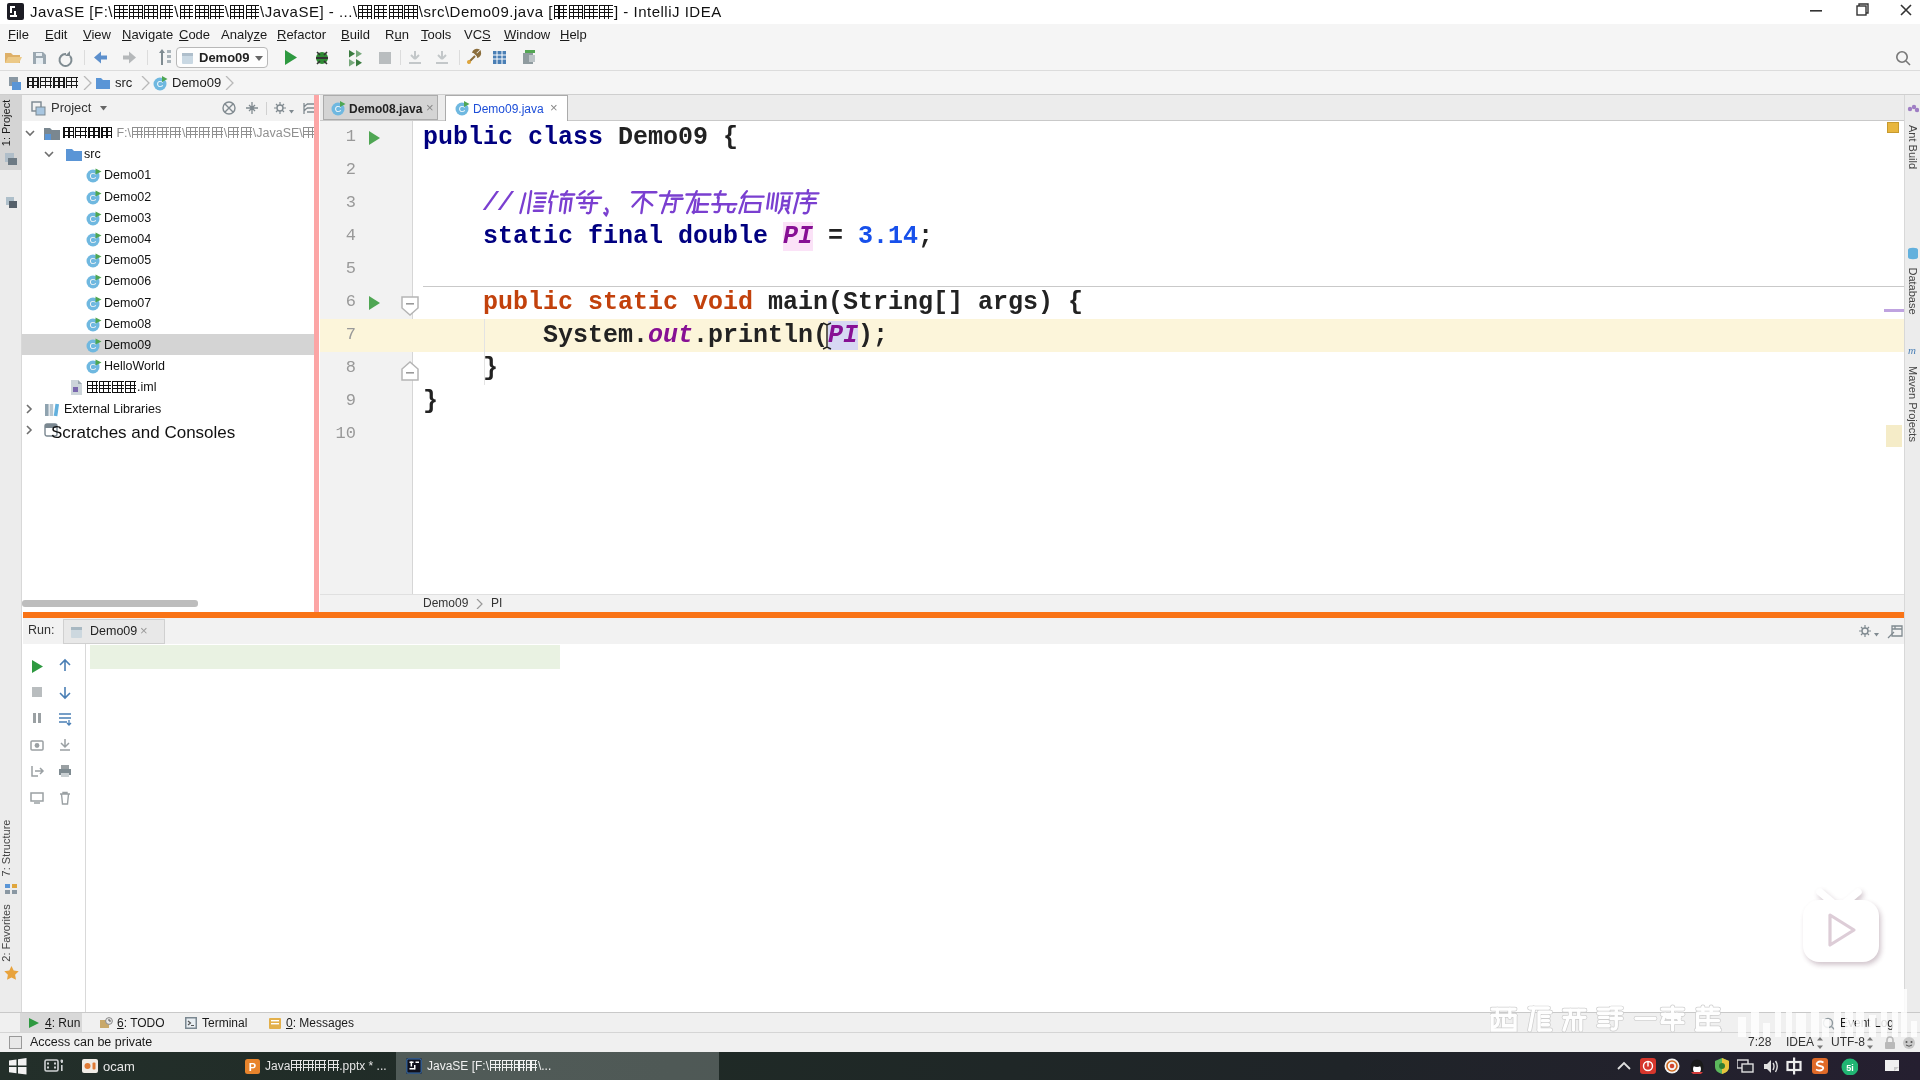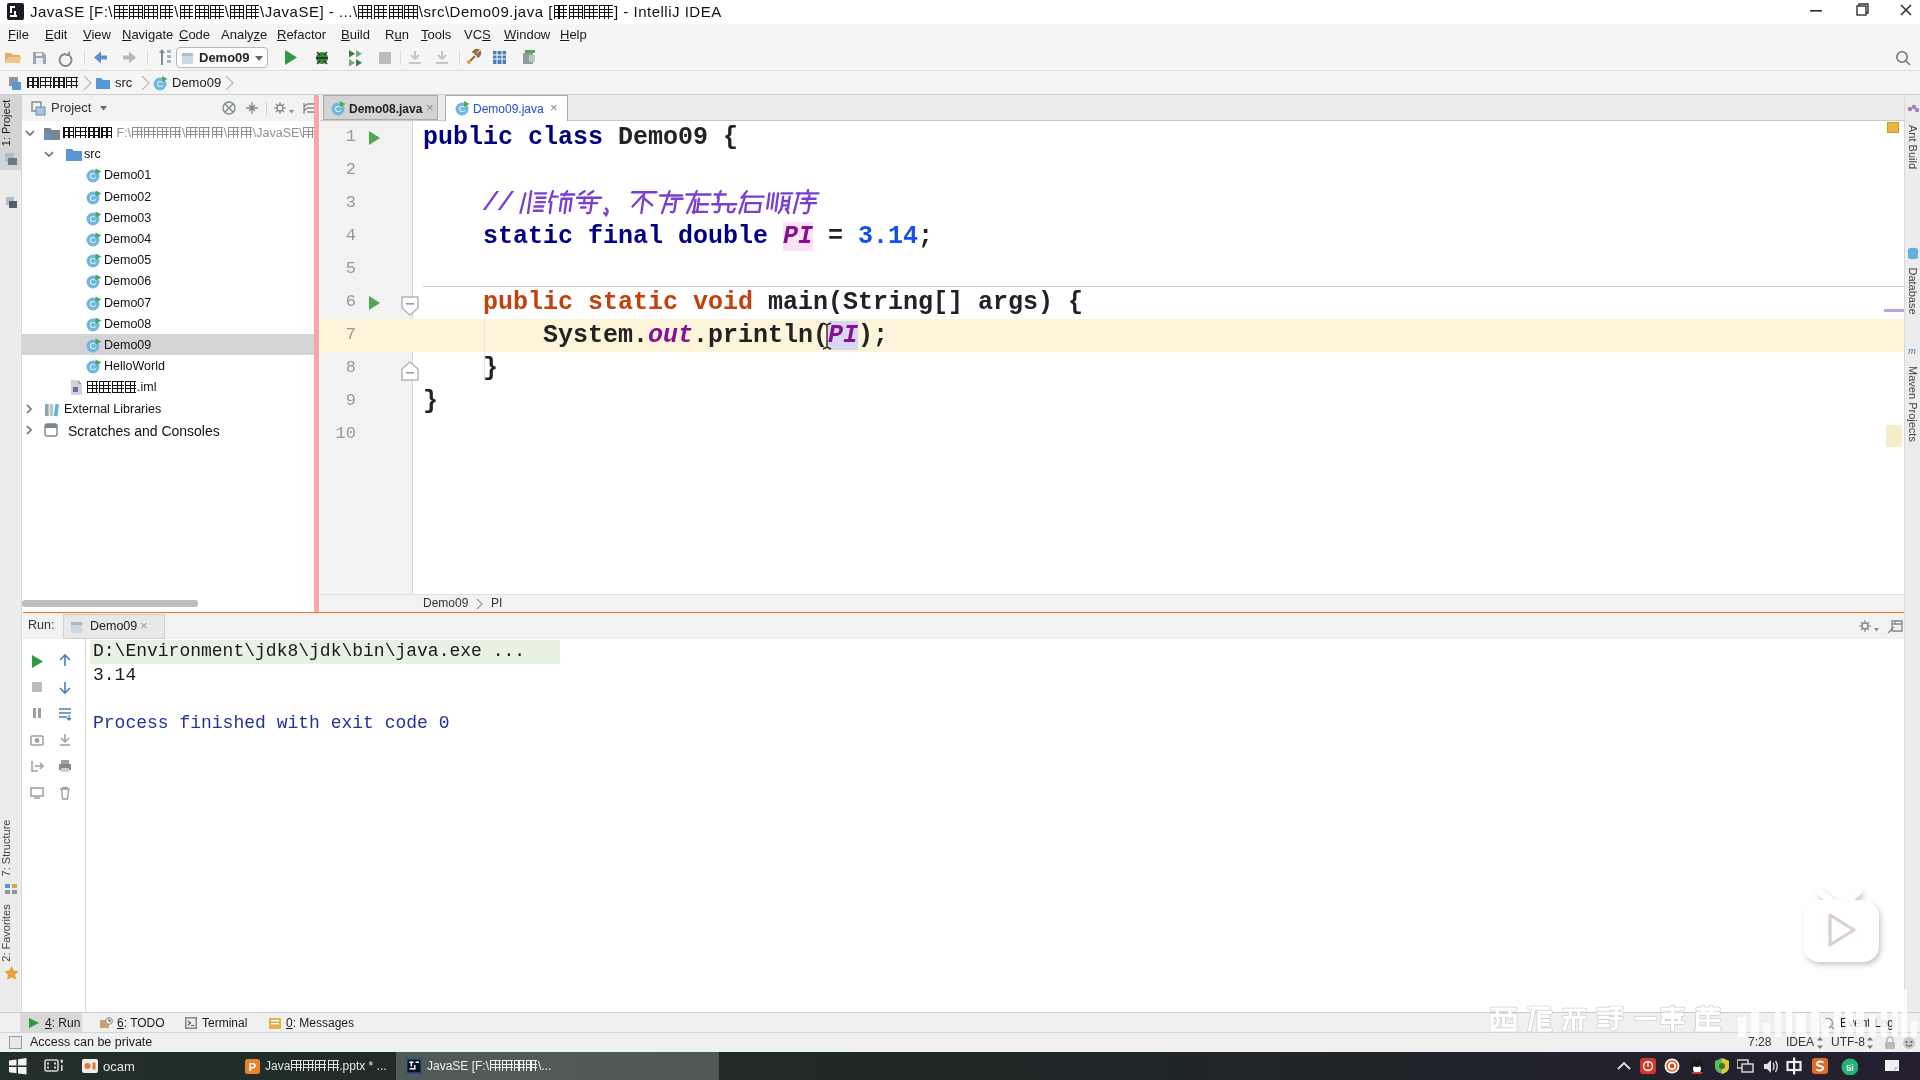--- a/index.html
+++ b/index.html
@@ -282,21 +282,21 @@
         <rect x="10.6" y="2" width="3.6" height="12" fill="#62b0dd" transform="rotate(8 12 8)"></rect>
       </svg>
 <div class="abs" style="left:42px;top:306.5999999999999px;font-size:12.5px;color:#111">External Libraries</div>
 <svg class="abs" style="left:4px;top:329.7999999999999px" width="7" height="10">
         <path d="M1 1 l4 4 -4 4" fill="none" stroke="#6e6e6e" stroke-width="1.6"></path>
       </svg>
 <svg class="abs" style="left:22px;top:327.7999999999999px" width="15" height="15">
         <rect x="1" y="1" width="12" height="12" rx="2" fill="none" stroke="#7a8790" stroke-width="1.4"></rect>
         <rect x="1" y="1" width="12" height="4" fill="#7a8790"></rect>
       </svg>
-<div class="abs" style="left:46px;top:327.7999999999999px;font-size:14px;color:#111">Scratches and Consoles</div>
+<div class="abs" style="left:29px;top:327.7999999999999px;font-size:17px;color:#111">Scratches and Consoles</div>
 <div class="abs" style="left:0px;top:505px;width:176px;height:7px;background:#bdbdbd;border-radius:3px"></div>
 </div>
 </div>
 
 <div class="abs" style="left:320px;top:95px;width:1584px;height:26px;background:#ececec;border-bottom:1px solid #c9c9c9">
   <div class="abs" style="left:3px;top:0;width:115px;height:25px;background:#d4d4d4;border:1px solid #ababab">
     <svg class="abs" style="left:7px;top:5px" width="15" height="15">
         <circle cx="7" cy="8" r="6.5" fill="#6fb8e0"></circle>
         <text x="7" y="11" font-size="9" fill="#fff" text-anchor="middle" font-family="Liberation Sans">C</text>
         <path d="M9 0 l5.5 3 -5.5 3 z" fill="#4fa653"></path>
@@ -457,21 +457,21 @@
       <ellipse cx="6" cy="3" rx="5" ry="2.2" fill="#62b0dd"></ellipse>
       <path d="M1 3 v7 a5 2.2 0 0 0 10 0 v-7" fill="#62b0dd"></path>
     </svg>
   <div class="abs" style="left:-25px;top:188px;width:62px;height:16px;transform:rotate(90deg);font-size:11px;color:#444;text-align:center">Database</div>
   <svg class="abs" style="left:2px;top:249px" width="12" height="12">
       <text x="1" y="10" font-size="11" font-style="italic" fill="#4a7fb5" font-family="Liberation Serif">m</text>
     </svg>
   <div class="abs" style="left:-38px;top:301px;width:88px;height:16px;transform:rotate(90deg);font-size:11px;color:#444;text-align:center">Maven Projects</div>
 </div>
 
-<div class="abs" id="runpanel" style="left:23px;top:612px;width:1881px;height:400px;background:#fff;border-top:1px solid #f97316">
+<div class="abs" id="runpanel" style="left:23px;top:612px;width:1881px;height:400px;background:#fff;border-top:6px solid #f97316">
   <div class="abs" style="left:0;top:0;width:1881px;height:26px;background:#f2f2f2">
     <div class="abs" style="left:5px;top:5px;font-size:12.5px;color:#333">Run:</div>
     <div class="abs" style="left:40px;top:1px;width:102px;height:25px;background:#e8e8e8;border:1px solid #d0d0d0">
       <svg class="abs" style="left:6px;top:5px" width="14" height="14">
           <rect x="1" y="2" width="11" height="11" rx="1" fill="#cdd8df"></rect>
           <rect x="1" y="2" width="11" height="3" fill="#a8b8c2"></rect>
         </svg>
       <div class="abs" style="left:26px;top:4px;font-size:12.5px;color:#222">Demo09</div>
       <div class="abs" style="left:76px;top:3px;font-size:13px;color:#999">×</div>
     </div>
@@ -523,24 +523,20 @@
         <rect x="2" y="6" width="12" height="6" fill="#7f8b91"></rect>
         <rect x="4" y="10" width="8" height="4" fill="#c9cfd2"></rect>
       </svg>
 <svg class="abs" style="left:34px;top:146px" width="16" height="16">
         <path d="M3 4 h10 M6 4 v-1.5 h4 V4 M4.5 4 l1 10 h5 l1 -10" fill="none" stroke="#9aa0a3" stroke-width="1.4"></path>
       </svg>
 </div>
   <div class="abs" style="left:62px;top:26px;width:1px;height:374px;background:#d9d9d9"></div>
 
   <div class="abs" style="left:67px;top:27px;width:470px;height:24px;background:#e9f2e2"></div>
-  <div class="abs" style="left:70px;top:26px;font-family:'Liberation Mono',monospace;font-size:18px;line-height:24px;white-space:pre;color:#1a1a1a">D:\Environment\jdk8\jdk\bin\java.exe ...
-3.14
-
-<span style="color:#27319e">Process finished with exit code 0</span></div>
 </div>
 
 <div class="abs" style="left:0;top:1012px;width:1920px;height:20px;background:#f0f0f0;border-top:1px solid #c9c9c9">
   <div class="abs" style="left:20px;top:0;width:62px;height:20px;background:#d8d8d8"></div>
   <svg class="abs" style="left:28px;top:4px" width="12" height="12">
       <path d="M1 1 l10 5 -10 5 z" fill="#2e9940"></path>
     </svg>
   <div class="abs" style="left:45px;top:3px;font-size:12px;color:#1a1a1a"><u>4</u>: Run</div>
   <svg class="abs" style="left:99px;top:3px" width="14" height="14">
       <rect x="1" y="4" width="9" height="8" fill="#c8a86a"></rect>

